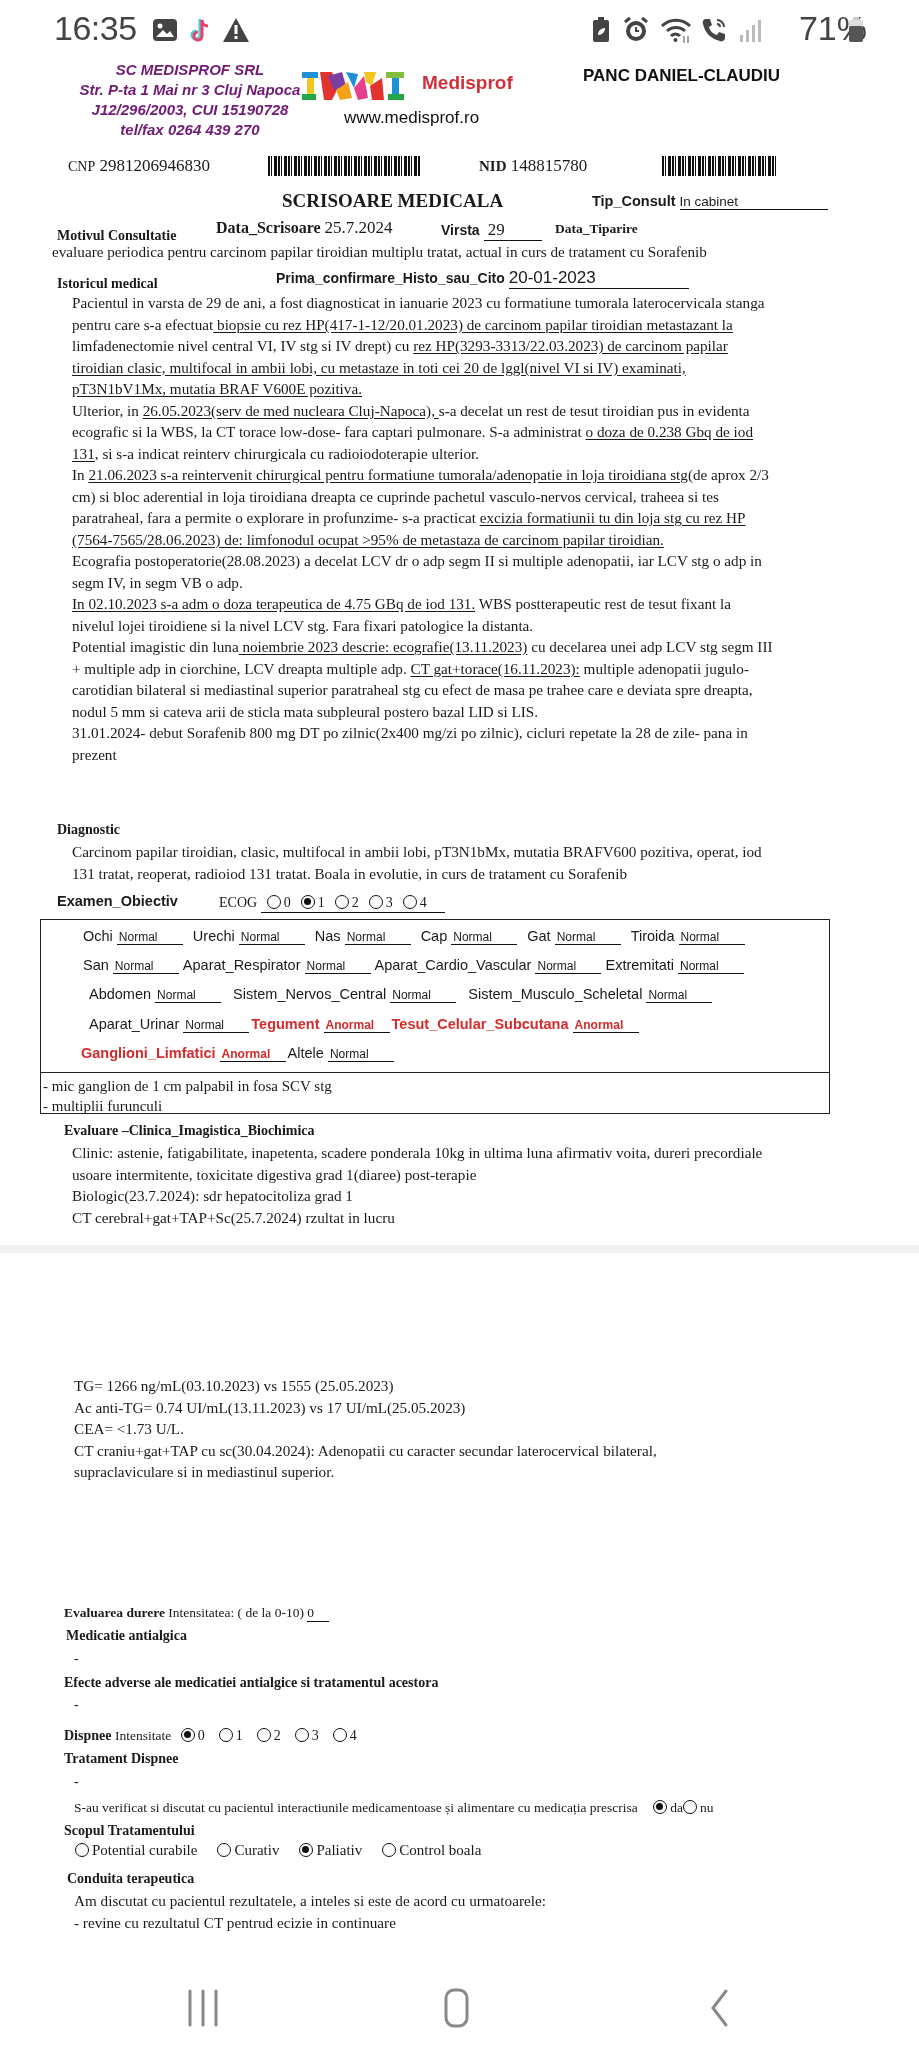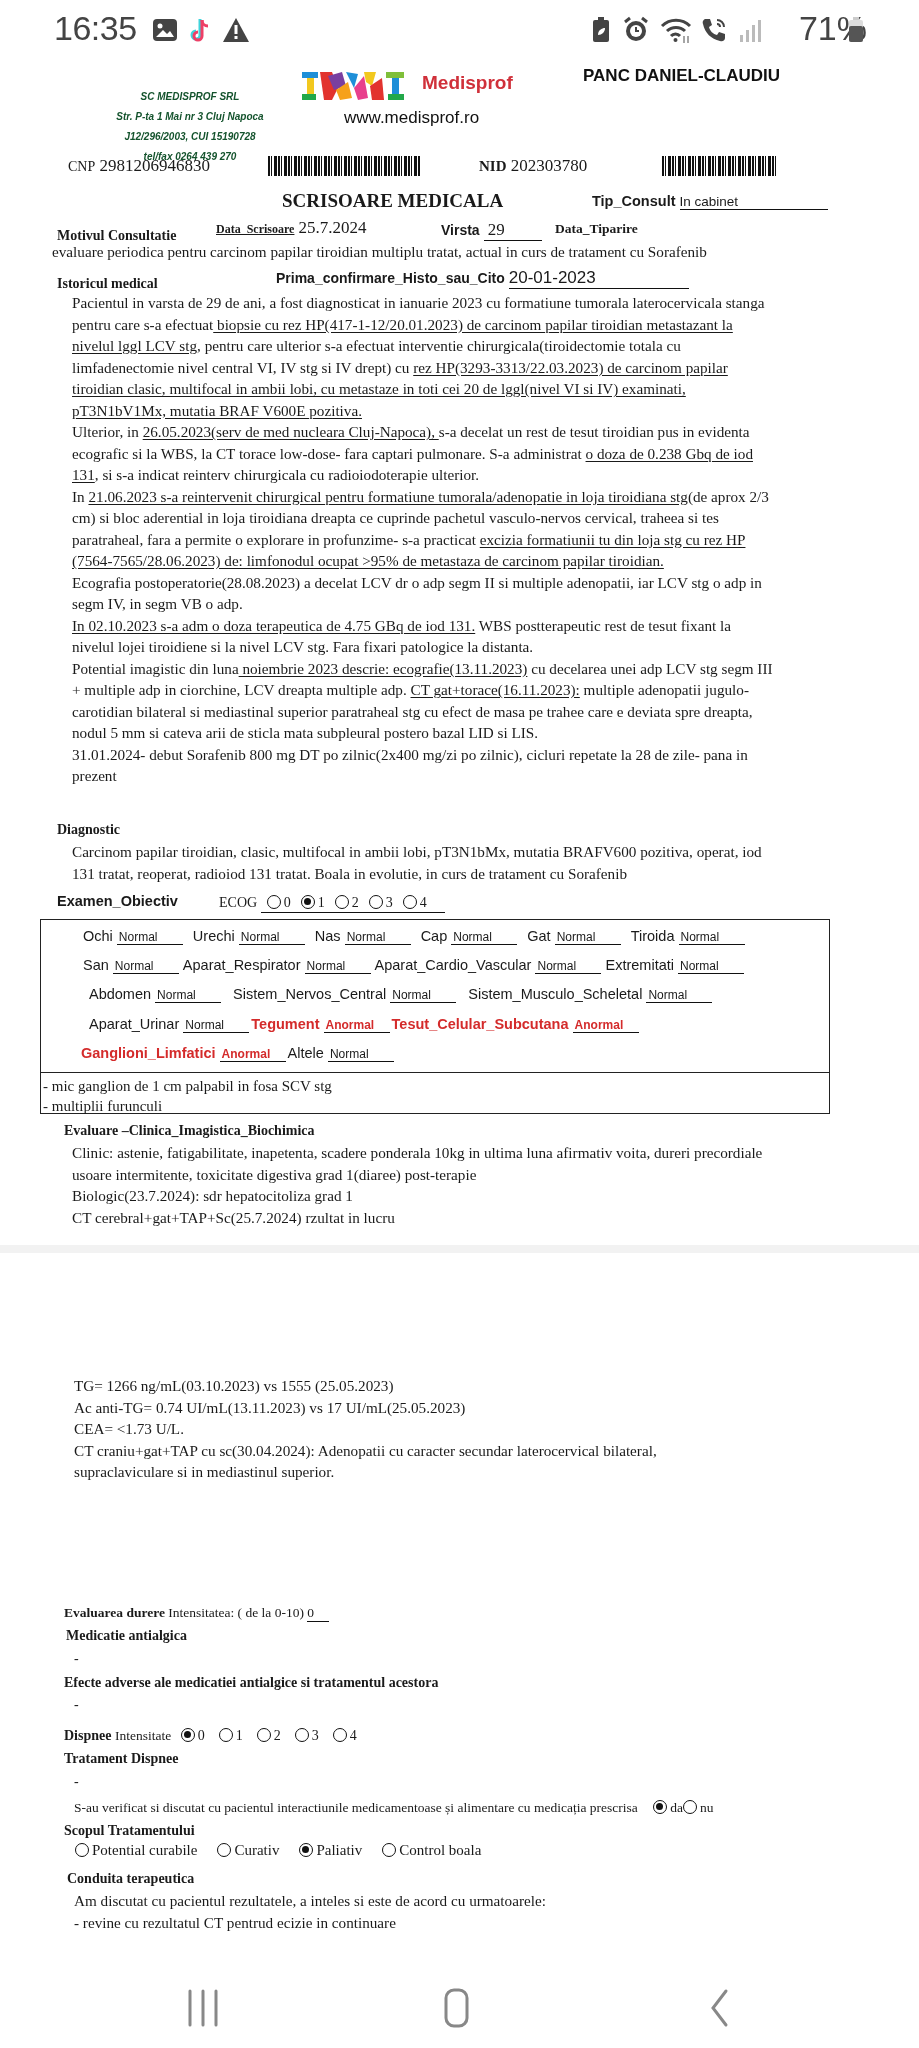--- a/index.html
+++ b/index.html
@@ -8,21 +8,21 @@
 
     
     .statusbar { position: absolute; left: 0; top: 0; width: 919px; height: 60px; }
     .sb-time { position: absolute; left: 54px; top: 9px; font-family: "Liberation Sans", sans-serif; font-size: 34px; color: #444; letter-spacing: -0.5px; }
     .sb-icon { position: absolute; top: 16px; height: 28px; display: flex; align-items: center; justify-content: center; }
     .sb-right-text { position: absolute; right: 55px; top: 9px; font-family: "Liberation Sans", sans-serif; font-size: 34px; color: #444; }
 
     
     .doc { position: absolute; left: 0; top: 60px; width: 919px; }
     .abs { position: absolute; white-space: nowrap; }
-    .company { position: absolute; left: 50px; top: 0px; width: 280px; text-align: center; font-family: "Liberation Sans", sans-serif; font-style: italic; font-weight: bold; font-size: 10px; line-height: 20px; color: #14532d; margin-top: 27px; }
+    .company { position: absolute; left: 50px; top: 0px; width: 280px; text-align: center; font-family: "Liberation Sans", sans-serif; font-style: italic; font-weight: bold; font-size: 15px; line-height: 20px; color: #701a75; }
     .logo { position: absolute; left: 302px; top: 8px; width: 105px; height: 34px; }
     .logo-text { position: absolute; left: 422px; top: 12px; font-family: "Liberation Sans", sans-serif; font-weight: bold; font-size: 19px; color: #d0303a; }
     .website { position: absolute; left: 344px; top: 48px; font-family: "Liberation Sans", sans-serif; font-size: 17px; color: #111; }
     .patient-name { position: absolute; left: 583px; top: 6px; font-family: "Liberation Sans", sans-serif; font-weight: bold; font-size: 17px; color: #111; }
 
     .id-label { font-family: "Liberation Serif", serif; font-size: 17px; }
     .barcode { position: absolute; height: 20px; background: repeating-linear-gradient(90deg, #111 0 2px, #fff 2px 3px, #111 3px 4px, #fff 4px 6px, #111 6px 9px, #fff 9px 10px); }
 
     .title { position: absolute; left: 282px; top: 130px; font-family: "Liberation Serif", serif; font-weight: bold; font-size: 19px; }
     .lbl-sans-b { font-family: "Liberation Sans", sans-serif; font-weight: bold; font-size: 14.5px; }
@@ -153,53 +153,52 @@
   <span class="website">www.medisprof.ro</span>
   <span class="patient-name">PANC DANIEL-CLAUDIU</span>
 
   <span class="abs id-label" style="left:68px; top:96px;">
     <span style="font-size:14px;">CNP</span>
     <span>2981206946830</span>
   </span>
   <div class="barcode" style="left:268px; top:96px; width:152px;"></div>
   <span class="abs id-label" style="left:479px; top:96px;">
     <b style="font-size:15px;">NID</b>
-    <span>202303780</span>
+    <span>148815780</span>
   </span>
   <div class="barcode" style="left:662px; top:96px; width:116px;"></div>
 
   <span class="title">SCRISOARE MEDICALA</span>
   <span class="abs" style="left:592px; top:132px;">
     <span class="lbl-sans-b">Tip_Consult</span>
     <span class="val-sans uline" style="width:148px; font-size:13.5px;">In cabinet</span>
   </span>
 
   <span class="abs lbl-serif-b" style="left:57px; top:168px;">Motivul Consultatie</span>
   <span class="abs" style="left:216px; top:158px;">
-    <span class="lbl-serif-b" style="font-size:12px;text-decoration:underline;">Data_Scrisoare</span>
+    <span class="lbl-serif-b" style="font-size:16px;">Data_Scrisoare</span>
     <span style="font-size:17px;">25.7.2024</span>
   </span>
   <span class="abs" style="left:441px; top:160px;">
     <span class="lbl-sans-b" style="font-size:14px;">Virsta</span>
     <span class="uline" style="width:58px; font-size:17px; padding-left:4px;">29</span>
   </span>
   <span class="abs lbl-serif-b" style="left:555px; top:161px; font-size:13.5px;">Data_Tiparire</span>
 
   <span class="abs" style="left:52px; top:183px; font-size:15.2px;">evaluare periodica pentru carcinom papilar tiroidian multiplu tratat, actual in curs de tratament cu Sorafenib</span>
 
   <span class="abs lbl-serif-b" style="left:57px; top:216px;">Istoricul medical</span>
   <span class="abs" style="left:276px; top:208px;">
     <span class="lbl-sans-b" style="font-size:14px;">Prima_confirmare_Histo_sau_Cito</span>
     <span class="uline val-sans" style="width:180px; font-size:17px;">20-01-2023</span>
   </span>
 
   <div class="para" style="top:232px;">
     <span class="line">Pacientul in varsta de 29 de ani, a fost diagnosticat in ianuarie 2023 cu formatiune tumorala laterocervicala stanga</span>
     <span class="line"><span>pentru care s-a efectuat</span><u> biopsie cu rez HP(417-1-12/20.01.2023) de carcinom papilar tiroidian metastazant la</u></span>
-    <span class="line"><u>nivelul lggl LCV stg</u><span>, pentru care ulterior s-a efectuat interventie chirurgicala(tiroidectomie totala cu</span></span>
     <span class="line"><span>limfadenectomie nivel central VI, IV stg si IV drept) cu </span><u>rez HP(3293-3313/22.03.2023) de carcinom papilar</u></span>
     <span class="line"><u>tiroidian clasic, multifocal in ambii lobi, cu metastaze in toti cei 20 de lggl(nivel VI si IV) examinati,</u></span>
     <span class="line"><u>pT3N1bV1Mx, mutatia BRAF V600E pozitiva.</u></span>
     <span class="line"><span>Ulterior, in </span><u>26.05.2023(serv de med nucleara Cluj-Napoca), </u><span>s-a decelat un rest de tesut tiroidian pus in evidenta</span></span>
     <span class="line"><span>ecografic si la WBS, la CT torace low-dose- fara captari pulmonare. S-a administrat </span><u>o doza de 0.238 Gbq de iod</u></span>
     <span class="line"><u>131</u><span>, si s-a indicat reinterv chirurgicala cu radioiodoterapie ulterior.</span></span>
     <span class="line"><span>In </span><u>21.06.2023 s-a reintervenit chirurgical pentru formatiune tumorala/adenopatie in loja tiroidiana stg</u><span>(de aprox 2/3</span></span>
     <span class="line">cm) si bloc aderential in loja tiroidiana dreapta ce cuprinde pachetul vasculo-nervos cervical, traheea si tes</span>
     <span class="line"><span>paratraheal, fara a permite o explorare in profunzime- s-a practicat </span><u>excizia formatiunii tu din loja stg cu rez HP</u></span>
     <span class="line"><u>(7564-7565/28.06.2023) de: limfonodul ocupat &gt;95% de metastaza de carcinom papilar tiroidian.</u></span>

